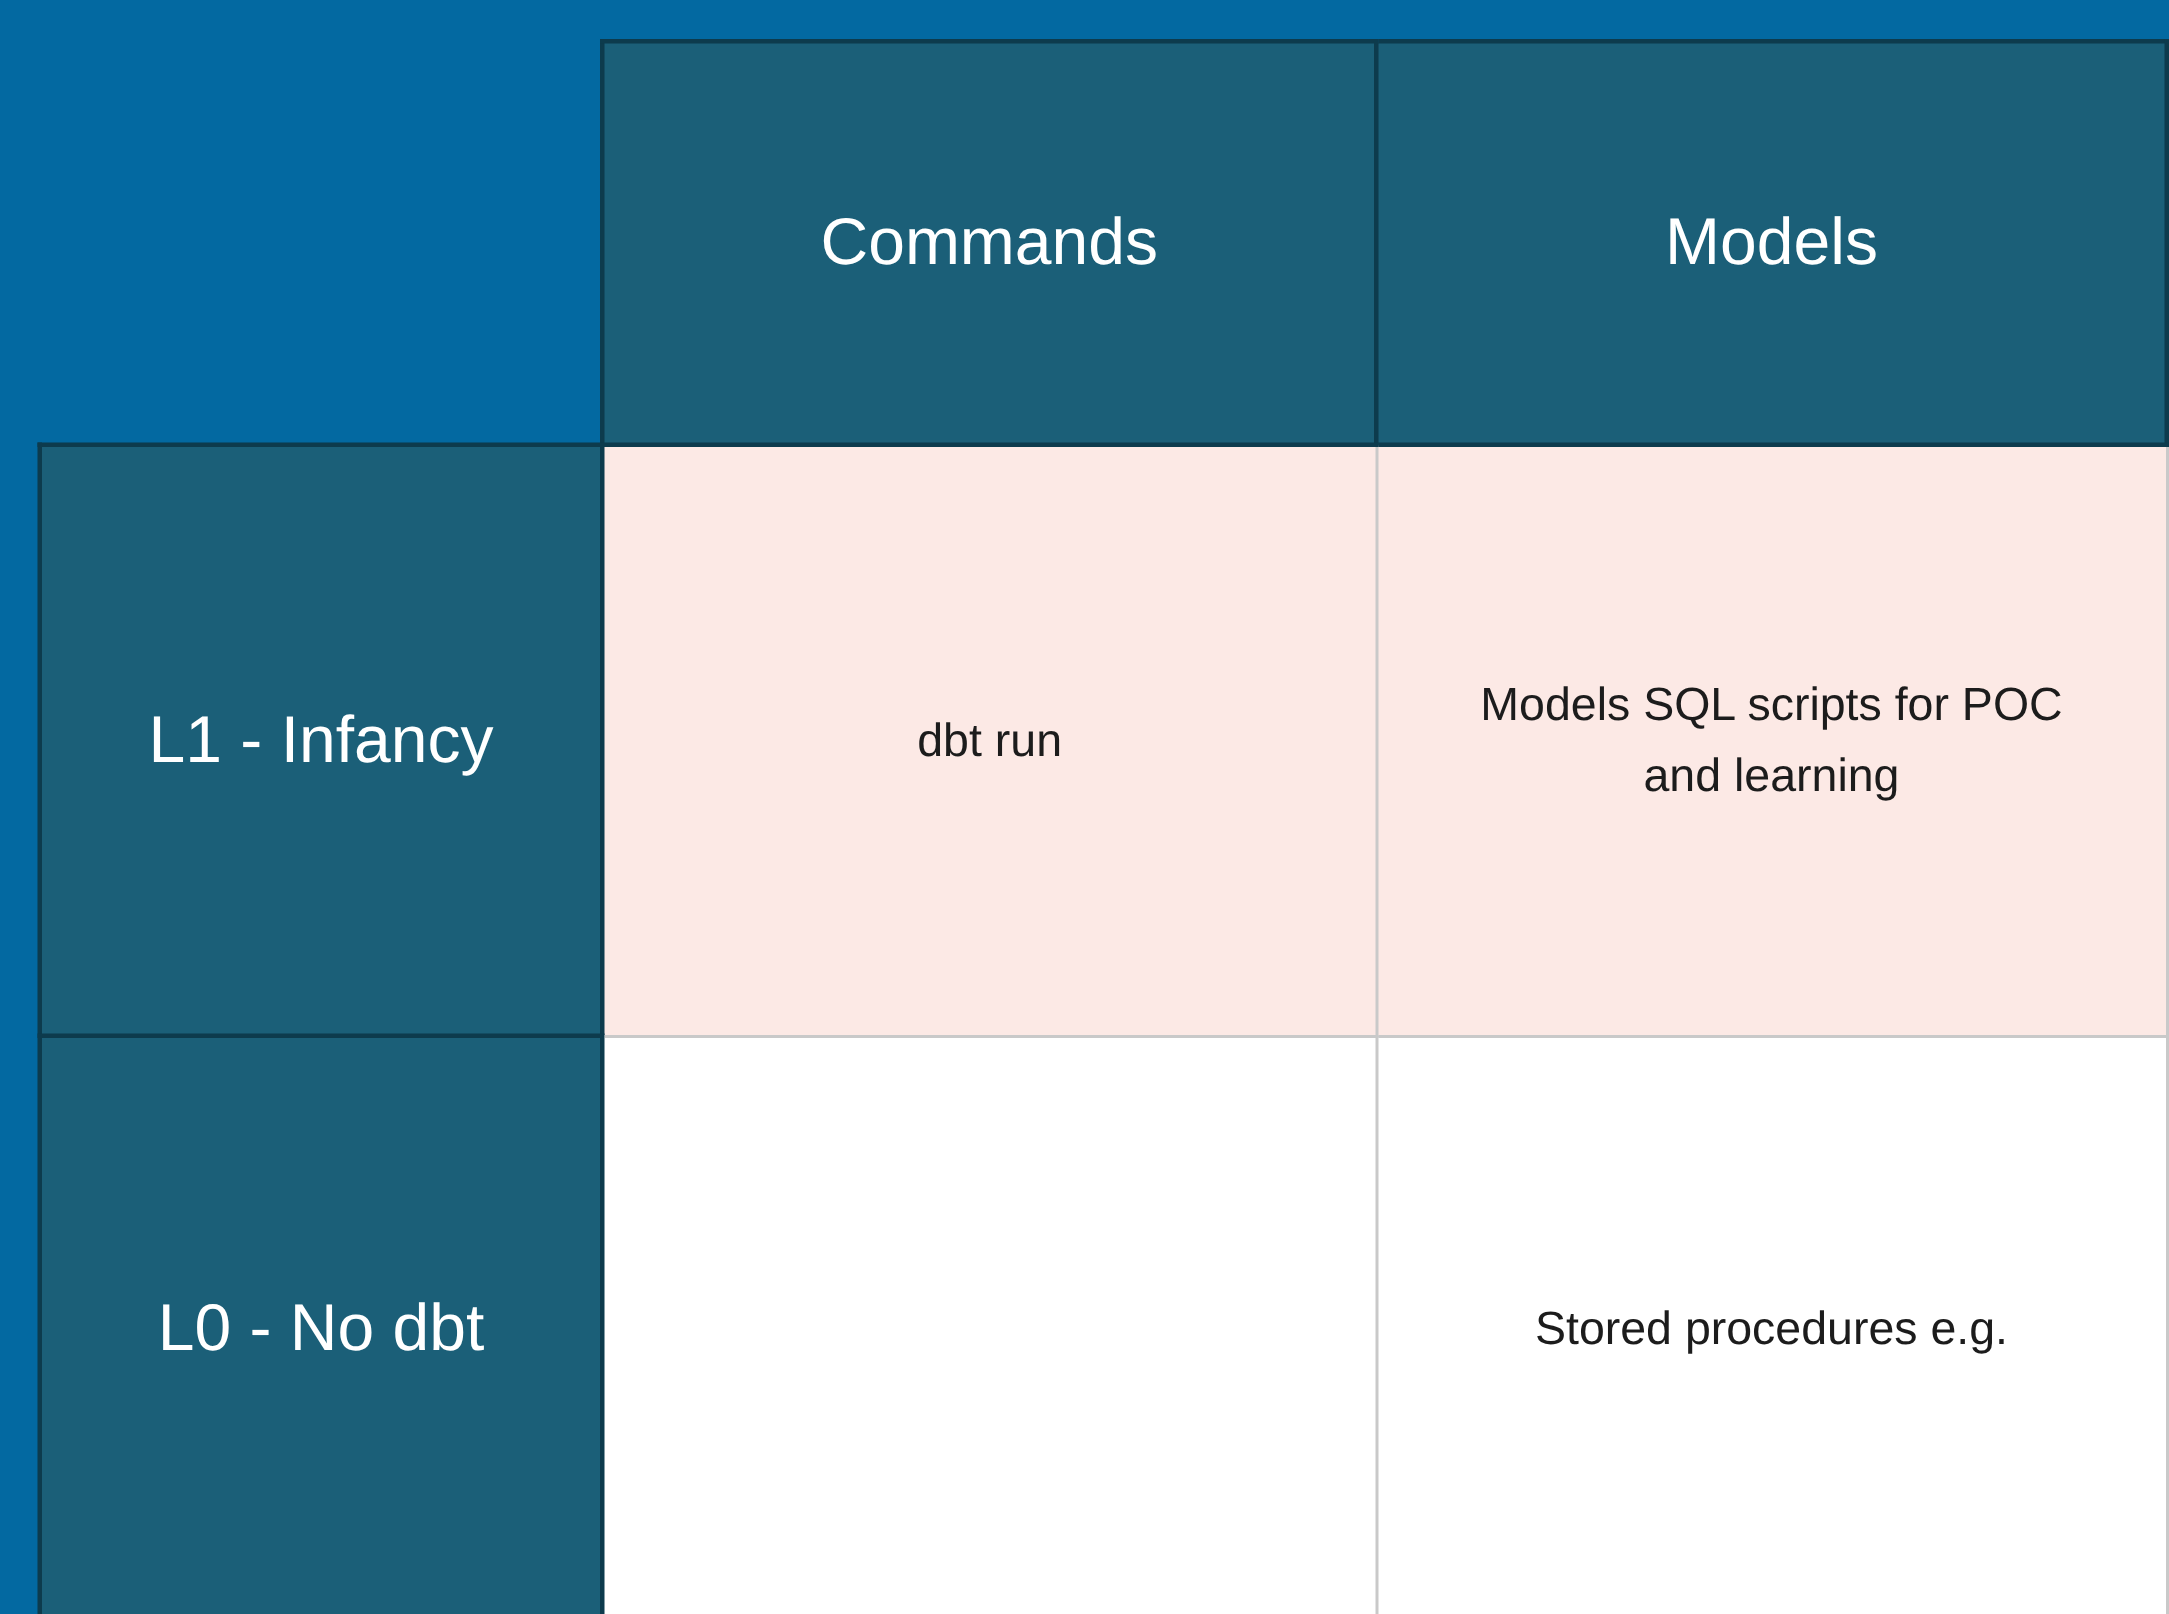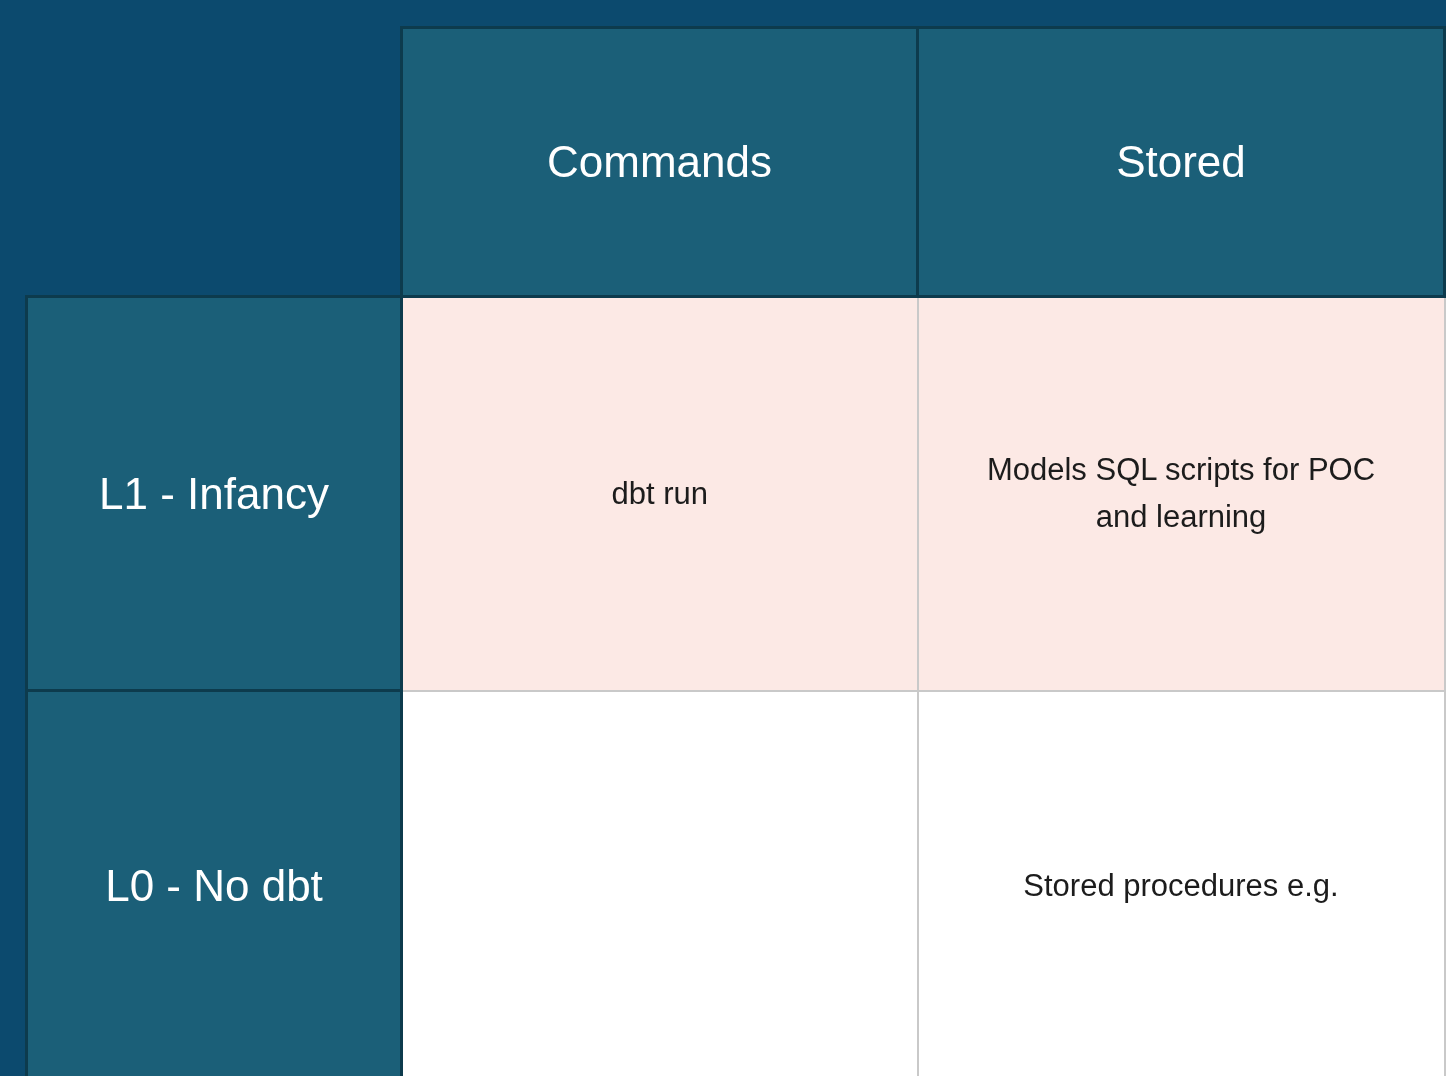--- a/index.html
+++ b/index.html
@@ -5,21 +5,21 @@
   html, body {
     margin: 0;
     padding: 0;
     background: #ffffff;
     font-family: "Liberation Sans", "DejaVu Sans", sans-serif;
   }
   .canvas {
     position: relative;
     width: 1446px;
     height: 1076px;
-    background: #0c4a6e;
+    background: #0369a1;
     overflow: hidden;
   }
   table.matrix {
     position: absolute;
     left: 25px;
     top: 26px;
     border-collapse: collapse;
     table-layout: fixed;
   }
   
@@ -61,21 +61,21 @@
   <table class="matrix">
     <colgroup>
       <col style="width:375px">
       <col style="width:516px">
       <col style="width:527px">
     </colgroup>
     <tbody>
       <tr class="header-row">
         <td class="corner"></td>
         <th class="teal">Commands</th>
-        <th class="teal">Stored</th>
+        <th class="teal">Models</th>
       </tr>
       <tr class="row-l1">
         <th class="teal">L1 - Infancy</th>
         <td class="cell pink">dbt run</td>
         <td class="cell pink">Models SQL scripts for POC and learning</td>
       </tr>
       <tr class="row-l0">
         <th class="teal">L0 - No dbt</th>
         <td class="cell white"></td>
         <td class="cell white">Stored procedures e.g.</td>

